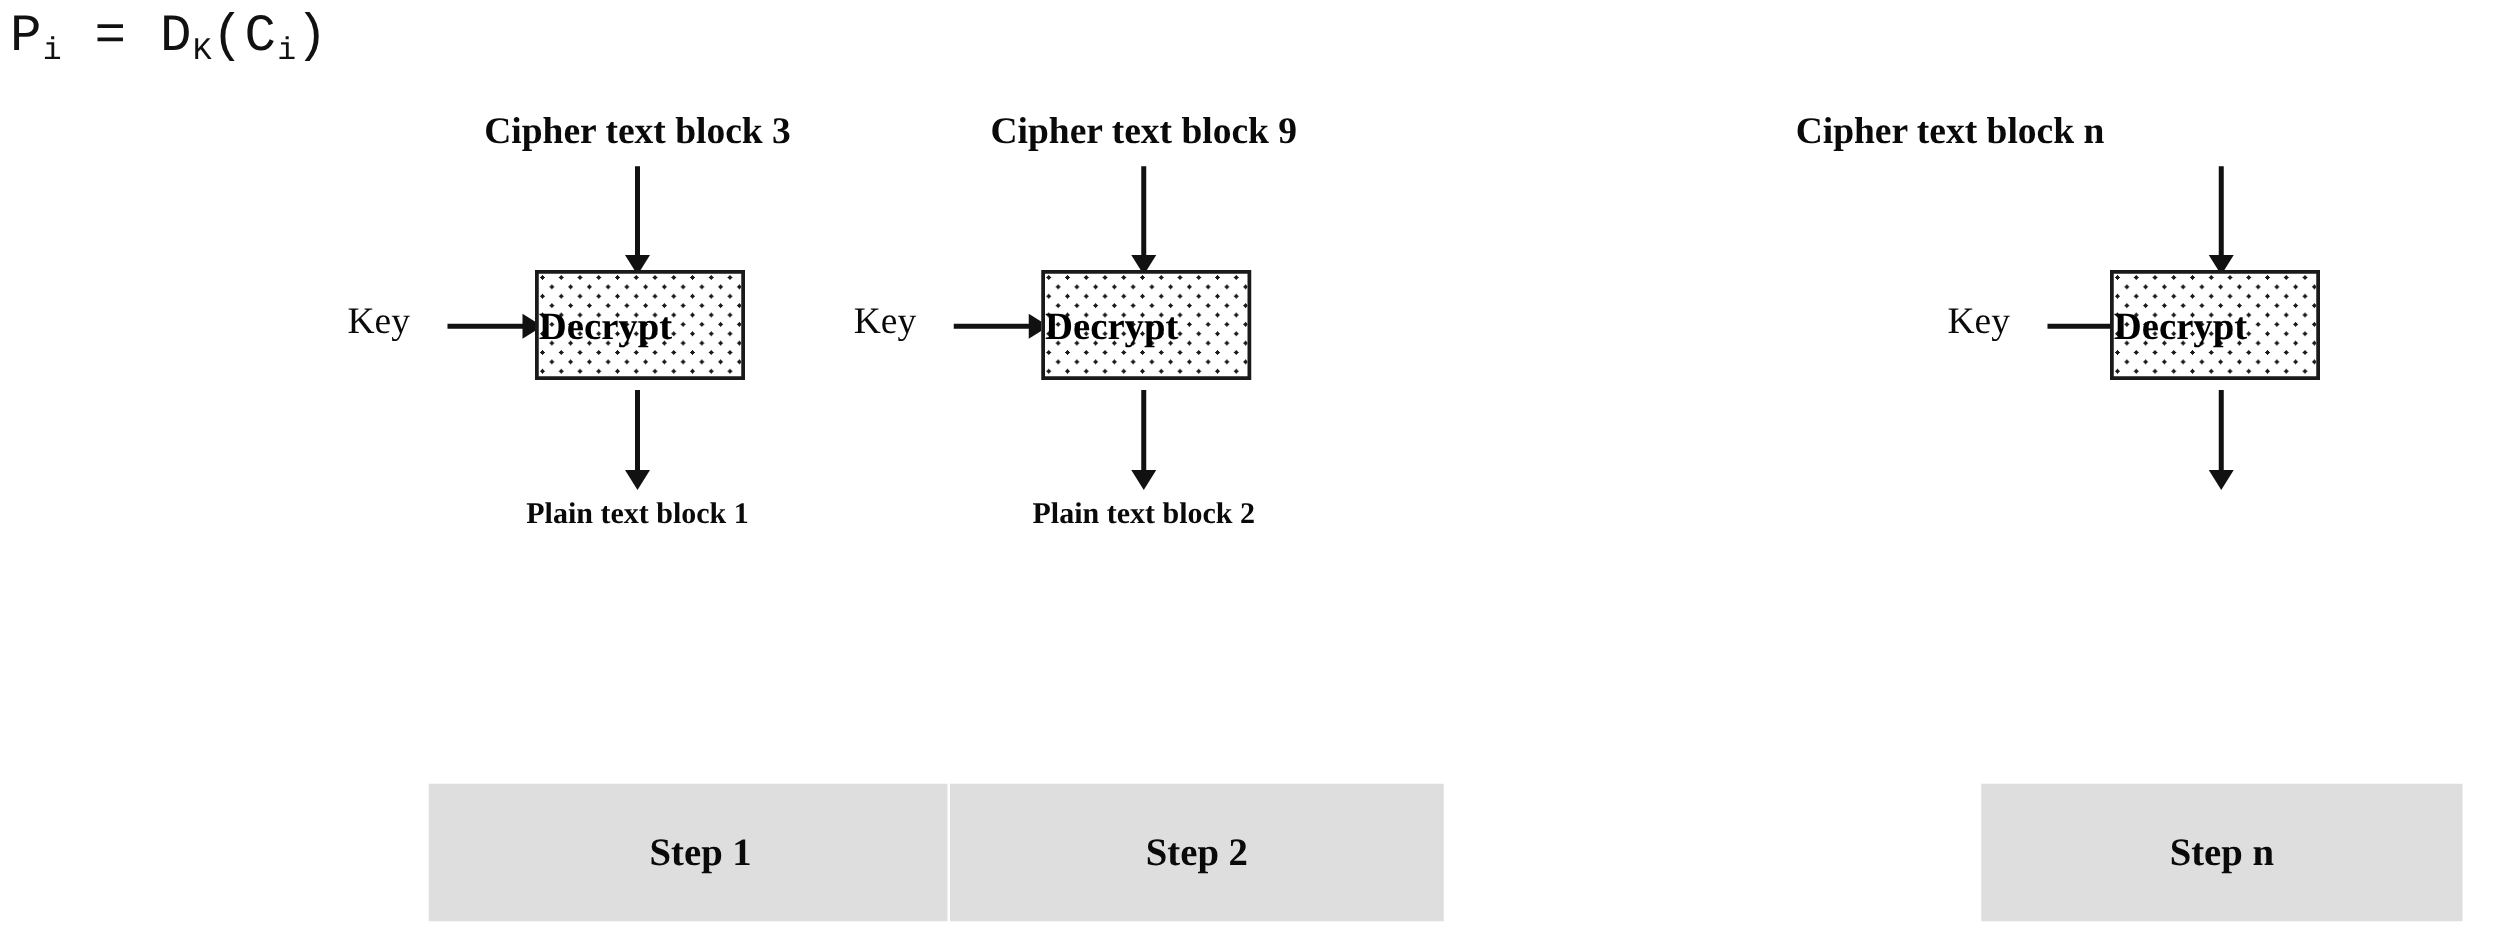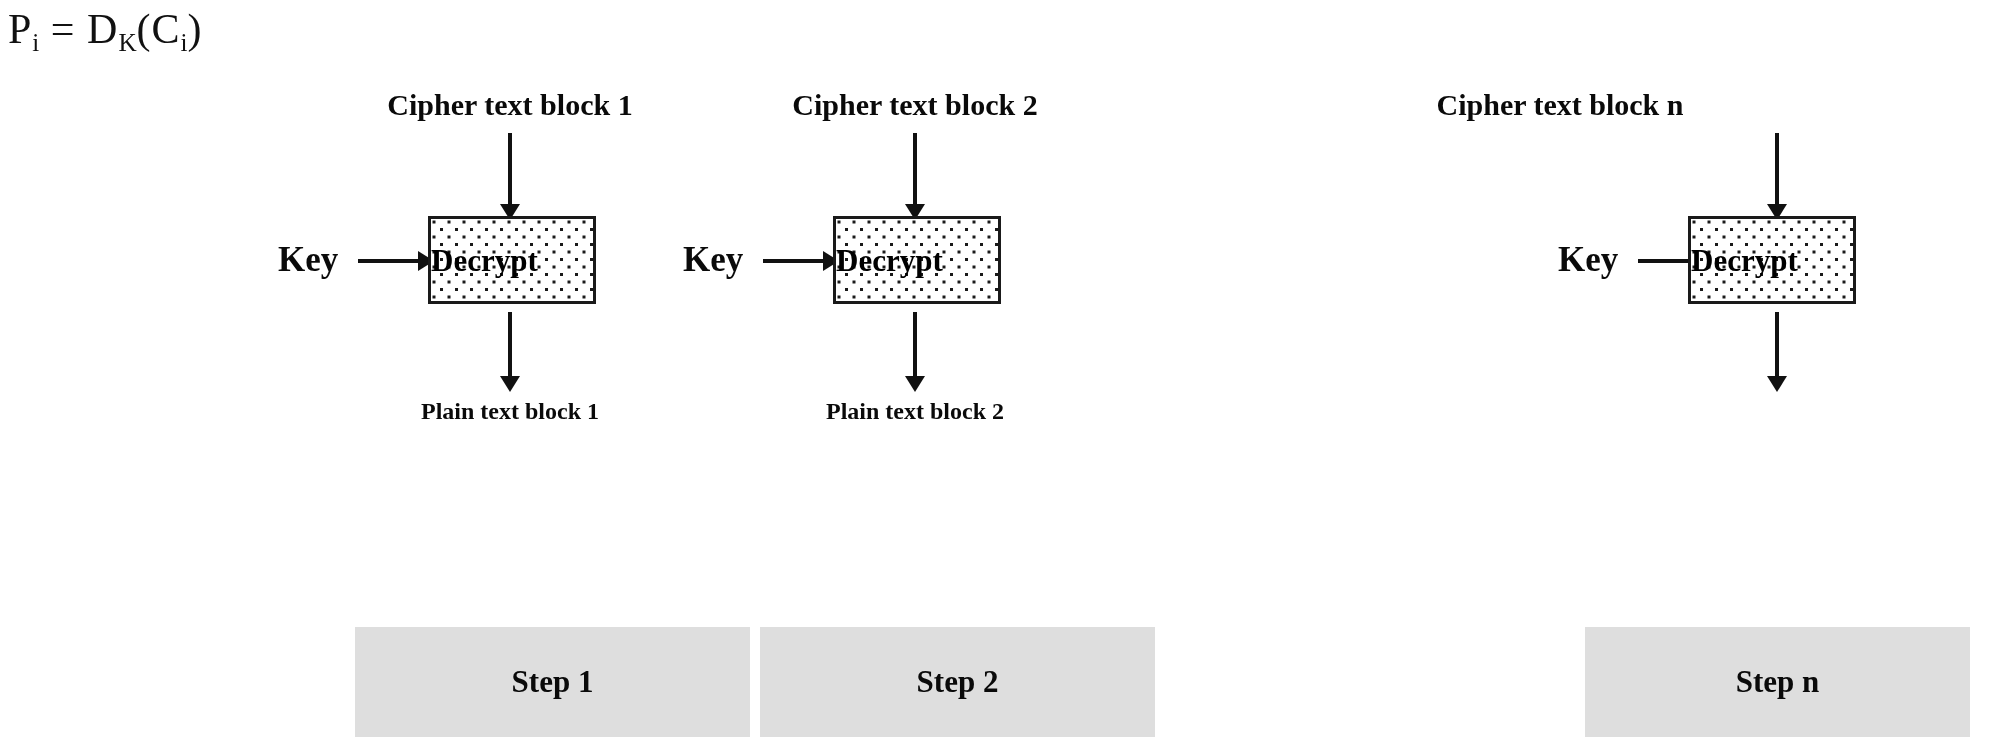--- a/index.html
+++ b/index.html
@@ -14,21 +14,21 @@
     background: #ffffff;
     overflow: hidden;
     font-family: "Liberation Serif", "DejaVu Serif", serif;
   }
 
   
   .formula {
     position: absolute;
     left: 8px;
     top: 8px;
-    font-family: Liberation Serif, serif;
+    font-family: Liberation Mono, monospace;
     font-size: 42px;
     color: #111111;
     letter-spacing: 1px;
     white-space: nowrap;
     line-height: 1;
   }
   .formula sub {
     font-size: 0.60em;
     vertical-align: -0.30em;
     letter-spacing: 0;
@@ -81,22 +81,22 @@
     border-left: 10px solid transparent;
     border-right: 10px solid transparent;
     border-top: 16px solid #111111;
   }
   .varrow.top    { top: 133px; height: 72px; }
   .varrow.bottom { top: 312px; height: 65px; }
 
   
   .key-label {
     position: absolute;
-    font-size: 35px;
-    font-weight: bold;
+    font-size: 30px;
+    font-weight: normal;
     color: #0a0a0a;
     white-space: nowrap;
     line-height: 1;
   }
   .harrow {
     position: absolute;
     height: 4px;
     background: #111111;
   }
   .harrow::after {
@@ -154,40 +154,40 @@
 </head>
 <body>
 
 <div id="canvas">
 
   <div class="formula">
     <span>P</span><sub>i</sub><span> = </span><span>D</span><sub>K</sub><span>(</span><span>C</span><sub>i</sub><span>)</span>
   </div>
 
   <div class="col" style="left:270px;width:480px;">
-    <div class="hdr">Cipher text block 1</div>
+    <div class="hdr">Cipher text block 3</div>
     <div class="varrow top" style="left:238px;"></div>
 
     <div class="key-label" style="left:8px;top:242px;">Key</div>
     <div class="harrow" style="left:88px;top:259px;width:62px;"></div>
 
     <div class="decrypt-box" style="left:158px;top:216px;width:168px;height:88px;">
       <span class="decrypt-label">Decrypt</span>
     </div>
 
     <div class="varrow bottom" style="left:238px;"></div>
     <div class="footer-label">Plain text block 1</div>
 
-    <div class="step-band" style="left:85px;top:627px;width:395px;height:110px;">
+    <div class="step-band" style="left:73px;top:627px;width:395px;height:110px;padding-left:20px;">
       <span class="step-label">Step 1</span>
     </div>
   </div>
 
   <div class="col" style="left:675px;width:480px;">
-    <div class="hdr">Cipher text block 2</div>
+    <div class="hdr">Cipher text block 9</div>
     <div class="varrow top" style="left:238px;"></div>
 
     <div class="key-label" style="left:8px;top:242px;">Key</div>
     <div class="harrow" style="left:88px;top:259px;width:62px;"></div>
 
     <div class="decrypt-box" style="left:158px;top:216px;width:168px;height:88px;">
       <span class="decrypt-label">Decrypt</span>
     </div>
 
     <div class="varrow bottom" style="left:238px;"></div>

